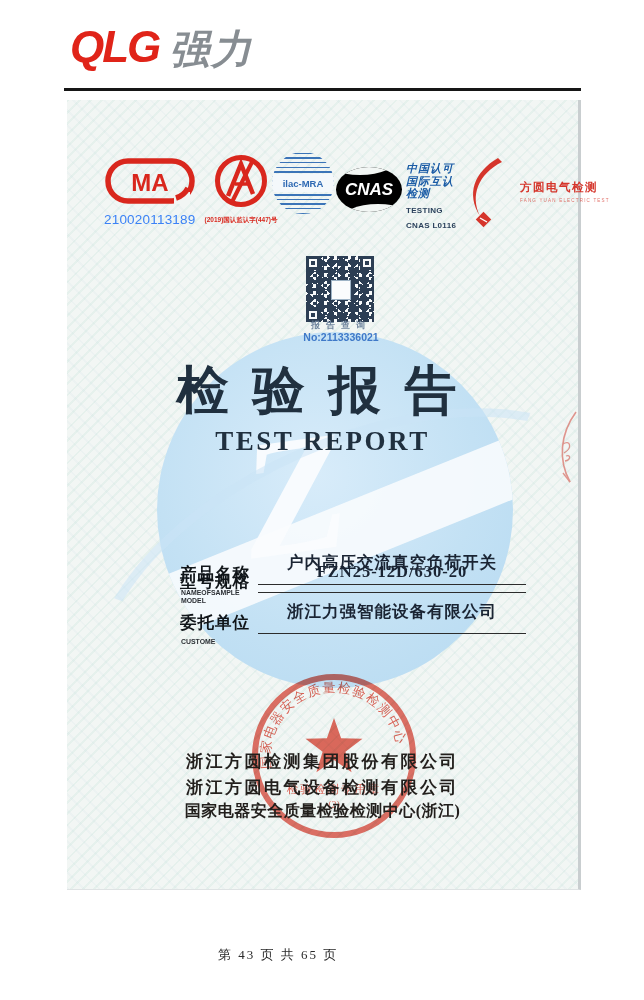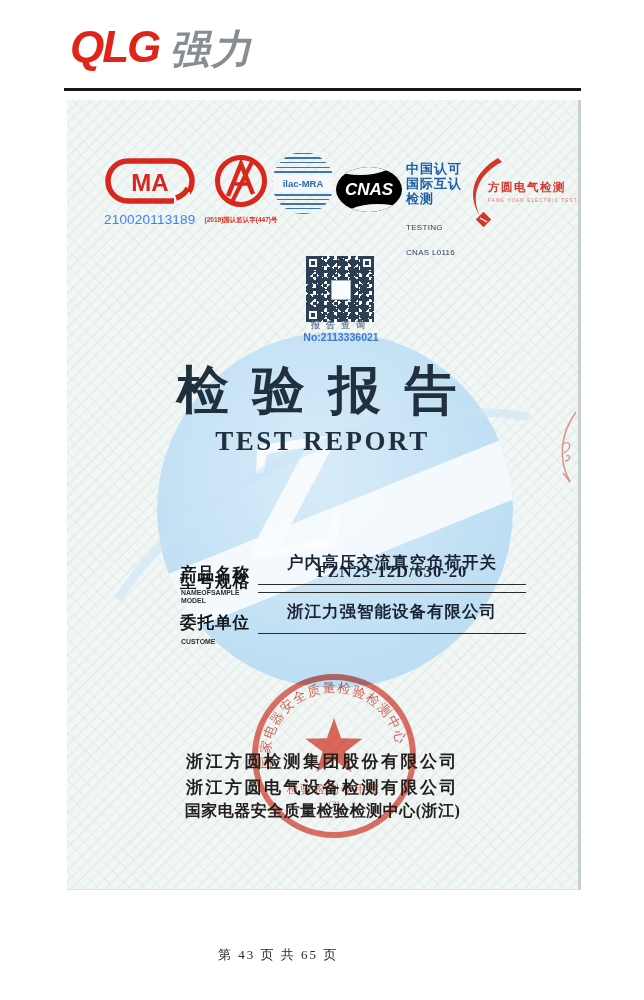--- a/index.html
+++ b/index.html
@@ -40,24 +40,24 @@
         background:repeating-linear-gradient(0deg,#3b74b8 0 1.4px, rgba(255,255,255,0) 1.4px 4.6px);}
   .ilac .band{position:absolute;left:0;top:22px;width:62px;height:18px;background:#f4f8fb;
         display:flex;align-items:center;justify-content:center;}
   .ilac .band span{font-size:9.5px;font-weight:800;color:#2e69b3;letter-spacing:0;}
   .cnas-mark{left:336px;top:167px;width:66px;height:45px;border-radius:50%;background:#000000;overflow:hidden;
         display:flex;align-items:center;justify-content:center;}
   .cnas-mark::before{content:"";position:absolute;left:-14px;top:-26px;width:76px;height:34px;border-radius:50%;background:#f2f6f4;}
   .cnas-mark::after{content:"";position:absolute;right:-14px;bottom:-26px;width:76px;height:34px;border-radius:50%;background:#f2f6f4;}
   .cnas-mark span{position:relative;z-index:2;color:#ffffff;font-weight:900;font-style:italic;font-size:17px;letter-spacing:0;}
   .cnas-text{left:406px;top:162px;line-height:1.15;}
-  .cnas-text .cn{font-size:13px;font-weight:800;color:#1b5ca6;letter-spacing:1px;}
-  .cnas-text .en{font-size:8px;font-weight:400;color:#2b415c;margin-top:16px;letter-spacing:0.3px;}
+  .cnas-text .cn{font-size:11px;font-weight:800;color:#1b5ca6;letter-spacing:1px;font-style:italic;}
+  .cnas-text .en{font-size:8px;font-weight:700;color:#2b415c;margin-top:6px;letter-spacing:0.3px;}
   .fy-mark{left:458px;top:154px;}
-  .fy-text{left:488px;top:180px;}
+  .fy-text{left:520px;top:180px;}
   .fy-text .t{font-size:11.5px;font-weight:800;color:#d5352b;letter-spacing:1.5px;white-space:nowrap;}
   .fy-text .s{font-size:4.5px;color:#d5352b;opacity:.7;letter-spacing:1.2px;margin-top:3px;white-space:nowrap;}
 
   
   .qr{left:306px;top:256px;width:68px;height:66px;background-color:#f8fafb;
       background-image:
         repeating-conic-gradient(#2c3e54 0% 25%, rgba(255,255,255,0) 0% 50%),
         repeating-conic-gradient(from 45deg,#2c3e54 0% 25%, rgba(255,255,255,0) 0% 50%);
       background-size:7px 7px, 11px 9px;background-position:0 0, 3px 2px;}
   .qr .f{position:absolute;width:14px;height:14px;border:3px solid #2c3e54;background:#f8fafb;box-sizing:border-box;}

